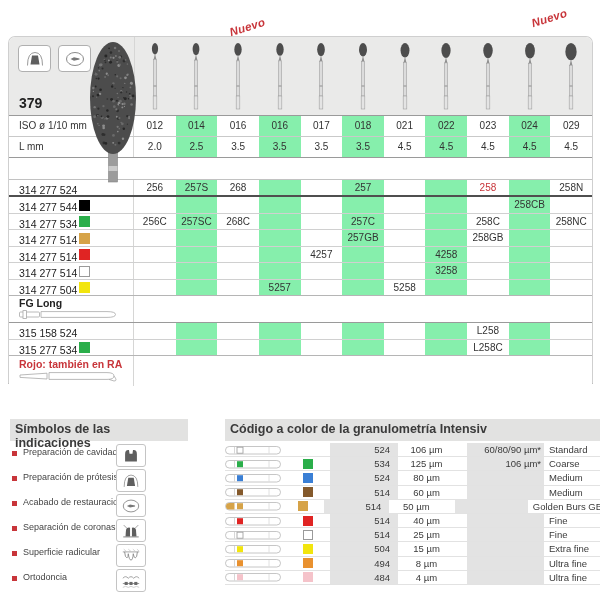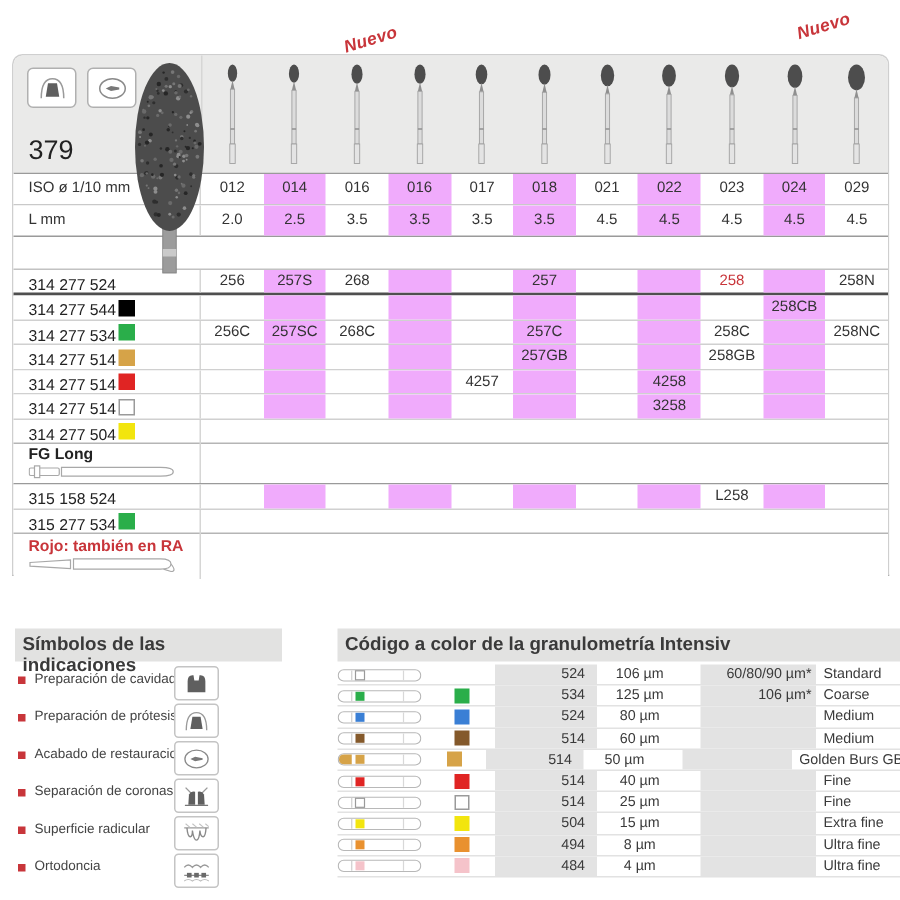--- a/index.html
+++ b/index.html
@@ -11,53 +11,53 @@
   .catalog { position:absolute; left:8px; top:36px; width:585px; height:348px;
              border:1px solid #cfcfcf; border-bottom:1px solid #a8a8a8;
              border-radius:7px 7px 0 0; background:#fff; }
   .header-band { position:relative; height:79px; background:#eaeae9;
                  border-bottom:1px solid #9a9a9a; border-radius:6px 6px 0 0; }
   .hdr-vline { position:absolute; left:125px; top:0; bottom:0; width:1px; background:#d6d6d5; }
   .icon-boxes { position:absolute; left:9px; top:8px; display:flex; gap:7px; }
   .icon-box { width:33px; height:27px; background:#fff; border:1px solid #b0b0b0;
               border-radius:4px; display:flex; align-items:center; justify-content:center; }
   .icon-box svg { width:26px; height:22px; }
-  .fig-num { position:absolute; left:10px; bottom:4px; font-size:18px; font-weight:normal; color:#222;text-align:center; }
+  .fig-num { position:absolute; left:10px; bottom:4px; font-size:14px; font-weight:bold; color:#222;text-align:center; }
   .big-bur { position:absolute; left:68px; top:3px; width:72px; height:150px; z-index:3; }
   .bur-row { position:absolute; left:125px; right:0; top:3px; height:76px; display:flex; z-index:1; }
   .bur-col { flex:1; display:flex; justify-content:center; align-items:flex-start; }
 
   .nuevo { position:absolute; color:#c8353a; font-weight:bold; font-style:italic;
            font-size:11.5px; transform:rotate(-17deg); z-index:5; letter-spacing:.3px; }
   .nuevo-1 { left:229px; top:21px; }
   .nuevo-2 { left:531px; top:12px; }
 
   .crow { display:flex; position:relative; background:#fff; }
   .crow .lbl { width:125px; border-right:1px solid #d6d6d5; position:relative;
                padding-left:10px; }
   .crow .cells { flex:1; display:flex; }
   .cell { flex:1; text-align:center; font-size:10px; color:#333; overflow:hidden; }
-  .cell.band { background:#f0abfc; }
+  .cell.band { background:#86efac; }
   .cell.red-text { color:#c8353a; }
 
   .meta-row { height:21px; border-bottom:1px solid #c9c9c9; }
   .meta-row .lbl, .meta-row .cell { line-height:20px; }
   .meta-row .lbl { font-size:10px; color:#333; }
   .meta-row.l-row { border-bottom:1px solid #9a9a9a;align-items:flex-end; }
 
   .label-row { border-bottom:1px solid #c2c2c2; }
   .label-row.fg-row { height:22px; }
   .label-row.fglong-row { height:27px; border-bottom:1px solid #9a9a9a; }
   .sec-name { font-size:10.5px; font-weight:bold; color:#222; padding-top:1px; }
   .shank-svg { display:block; margin-top:0px; }
 
   .data-row { height:16.5px; border-bottom:1px solid #d0d0d0; }
   .data-row .cell, .data-row .code { line-height:15.5px; }
   .data-row.thick-bottom { height:17px; border-bottom:2px solid #4f4f4f; }
-  .data-row.sec-end { border-bottom:1px solid #b5b5b5;flex-direction:column; }
+  .data-row.sec-end { border-bottom:1px solid #b5b5b5; }
   .code { font-size:10.5px; color:#222;text-align:right; }
   .csq { position:absolute; left:70px; top:2.5px; width:11px; height:11px; display:block; }
   .csq.outline { border:1px solid #9a9a9a; }
 
   .rojo-row { height:30px; border-bottom:none; }
   .rojo-text { font-size:10.5px; font-weight:bold; color:#c8353a; padding-top:2px; }
 
   
   .sec-title { background:#e2e2e1; font-weight:bold; font-size:12.5px; color:#3a3a3a;
                padding:3px 5px 0 5px; height:22px; }

